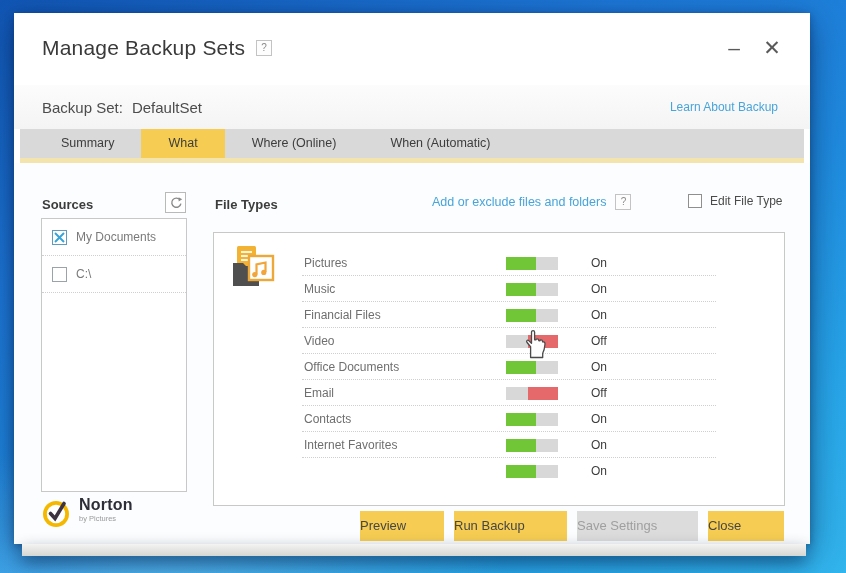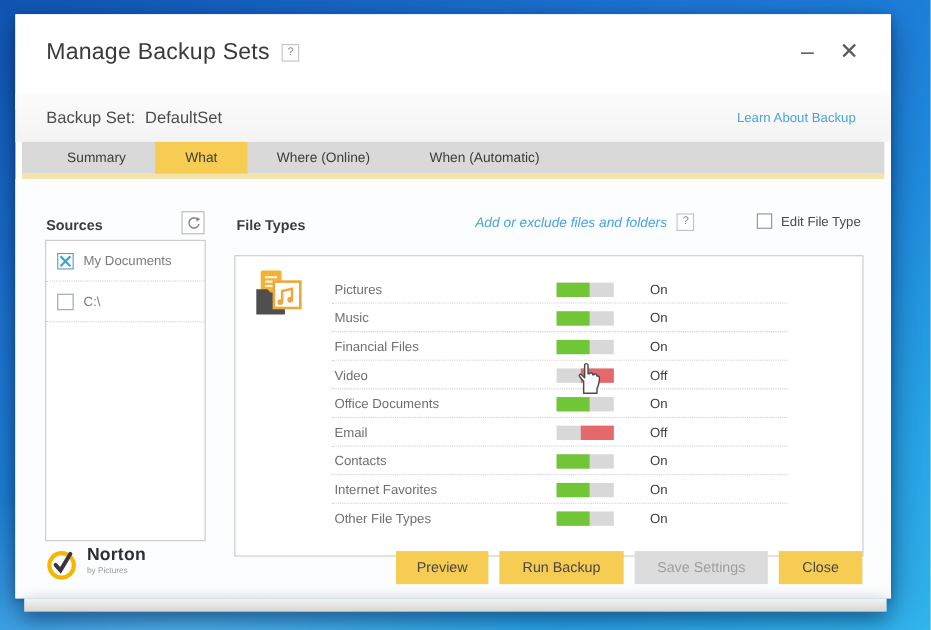--- a/index.html
+++ b/index.html
@@ -63,21 +63,21 @@
   .src-panel { left:27px; top:55px; width:146px; height:274px; }
   .src-item { height:37px; display:flex; align-items:center; padding-left:10px; border-bottom:1px dotted #cfcfcf; cursor:pointer; }
   .cb { width:15px; height:15px; border:1px solid #9aa3a9; background:#fff; position:relative; flex:0 0 auto; }
   .cb svg { display:none; position:absolute; left:0px; top:0px; }
   .cb.checked { border-color:#5e9bbd; }
   .cb.checked svg { display:block; }
   .src-item-label { margin-left:9px; font-size:12px; color:#7a7a7a; }
   
   .ft-heading { left:201px; top:34px; }
   .ft-links { position:absolute; left:418px; top:31px; display:flex; align-items:center; gap:9px; }
-  .ft-links .link { font-size:12.5px;font-style:italic; }
+  .ft-links .link { font-size:12.5px; }
   .ft-links .help-box { margin-left:0; vertical-align:0; }
   .edit-ft { position:absolute; left:674px; top:31px; display:flex; align-items:center; gap:8px; cursor:pointer; }
   .edit-ft .cb { width:14px; height:14px; border-color:#8f8f8f; }
   .edit-ft-label { font-size:12px; color:#4a4a4a; }
   
   .ft-panel { left:199px; top:69px; width:572px; height:274px; }
   .ft-icon { position:absolute; left:16px; top:10px; }
   .ft-rows { position:absolute; left:88px; top:17px; width:414px; }
   .ft-row { position:relative; height:26px; border-bottom:1px dotted #cfcfcf; }
   .ft-row:last-child { border-bottom:none; }
@@ -87,22 +87,22 @@
   .toggle .knob { right:0; width:30px; background:#e5696b; }          
   .toggle.on .knob { left:0; right:auto; width:30px; background:#71c637; } 
   .ft-state { position:absolute; left:289px; top:0; line-height:26px; font-size:12px; color:#3d3d3d; }
   
   .norton { position:absolute; left:27px; top:334px; display:flex; align-items:flex-start; }
   .norton-text { margin-left:6px; line-height:1; }
   .norton-name { font-size:16px; font-weight:bold; color:#2e2e38; letter-spacing:.2px; }
   .norton-sub { font-size:7.5px; color:#9a9a9a; margin-top:2px; }
   .btn-row { position:absolute; left:346px; top:338px; display:flex; gap:10px; }
   .btn {
-    height:30px; line-height:30px; text-align:center; font-size:13px; color:#464646;
-    background:#f6cd52; border:none; cursor:pointer; font-family:"Liberation Sans", sans-serif;
+    height:30px; line-height:30px; text-align:left; font-size:13px; color:#464646;
+    background:#f6cd52; border:none; cursor:pointer; font-family:"Liberation Sans", sans-serif;margin-top:10px;
   }
   .btn.disabled { background:#dcdcdc; color:#9f9f9f; cursor:default; }
   .btn-0 { width:84px; } .btn-1 { width:113px; } .btn-2 { width:121px; } .btn-3 { width:76px; }
   
   .cursor { position:absolute; left:508px; top:166px; pointer-events:none; }
 </style>
 </head>
 <body>
 
 <div class="desktop-glow"></div>
@@ -233,21 +233,20 @@
           <span class="ft-state">On</span>
         </div>
         <div class="ft-row">
           <span class="ft-row-label">Internet Favorites</span>
           <span class="toggle on">
               <span class="knob"></span>
             </span>
           <span class="ft-state">On</span>
         </div>
         <div class="ft-row">
-          <span class="ft-row-label">Other File Types</span>
           <span class="toggle on">
               <span class="knob"></span>
             </span>
           <span class="ft-state">On</span>
         </div>
       </div>
     </div>
 
     <div class="norton">
       <svg width="32" height="32" viewBox="0 0 32 32" style="overflow:visible">

